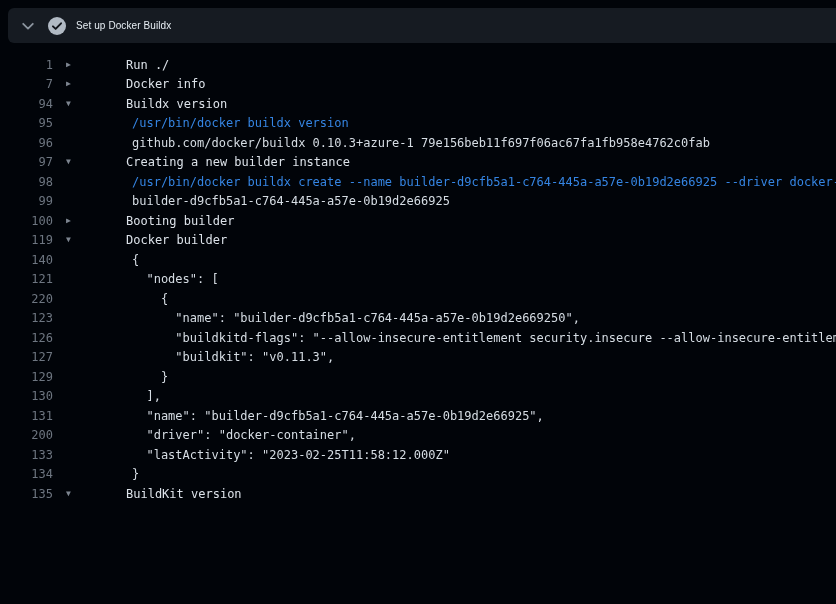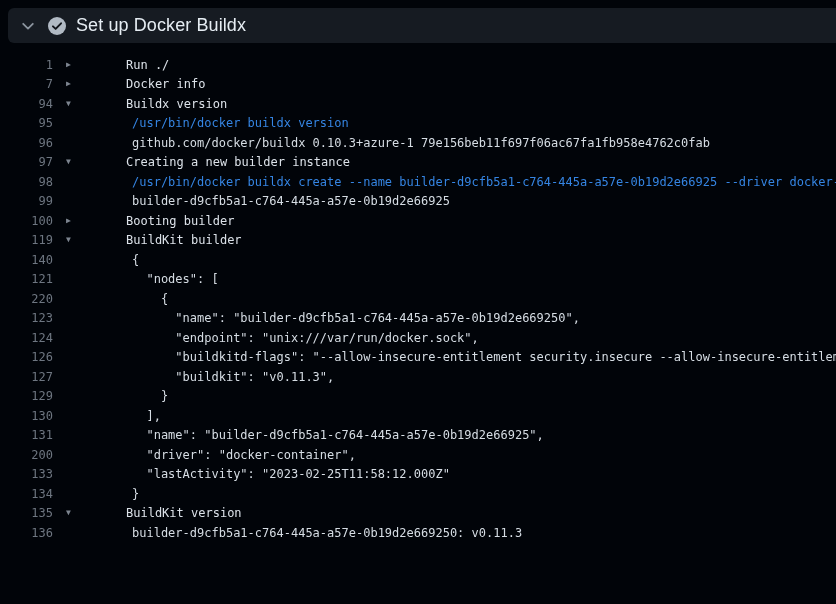--- a/index.html
+++ b/index.html
@@ -44,21 +44,21 @@
     margin-left: 8px;
     width: 18px;
     height: 18px;
     flex: none;
     display: flex;
     align-items: center;
   }
   .step-title {
     margin-left: 10px;
     color: #e6edf3;
-    font-size: 18px;
+    font-size: 10px;
     font-weight: 400;
     letter-spacing: 0.1px;
     white-space: nowrap;
   }
   
   .log {
     position: absolute;
     left: 0;
     top: 45px;
     width: 836px;
@@ -127,31 +127,29 @@
   <div class="log" id="log-lines">
       <div class="line"><span class="ln">1</span><span class="content group"><span class="arrow">▶</span><span class="txt">Run ./</span></span></div>
       <div class="line"><span class="ln">7</span><span class="content group"><span class="arrow">▶</span><span class="txt">Docker info</span></span></div>
       <div class="line"><span class="ln">94</span><span class="content group"><span class="arrow">▼</span><span class="txt">Buildx version</span></span></div>
       <div class="line"><span class="ln">95</span><span class="content plain command"><span class="txt">/usr/bin/docker buildx version</span></span></div>
       <div class="line"><span class="ln">96</span><span class="content plain"><span class="txt">github.com/docker/buildx 0.10.3+azure-1 79e156beb11f697f06ac67fa1fb958e4762c0fab</span></span></div>
       <div class="line"><span class="ln">97</span><span class="content group"><span class="arrow">▼</span><span class="txt">Creating a new builder instance</span></span></div>
       <div class="line"><span class="ln">98</span><span class="content plain command"><span class="txt">/usr/bin/docker buildx create --name builder-d9cfb5a1-c764-445a-a57e-0b19d2e66925 --driver docker-container</span></span></div>
       <div class="line"><span class="ln">99</span><span class="content plain"><span class="txt">builder-d9cfb5a1-c764-445a-a57e-0b19d2e66925</span></span></div>
       <div class="line"><span class="ln">100</span><span class="content group"><span class="arrow">▶</span><span class="txt">Booting builder</span></span></div>
-      <div class="line"><span class="ln">119</span><span class="content group"><span class="arrow">▼</span><span class="txt">BuildKit builder</span></span></div>
+      <div class="line"><span class="ln">119</span><span class="content group"><span class="arrow">▼</span><span class="txt">Docker builder</span></span></div>
       <div class="line"><span class="ln">140</span><span class="content plain"><span class="txt">{</span></span></div>
       <div class="line"><span class="ln">121</span><span class="content plain"><span class="txt">  "nodes": [</span></span></div>
       <div class="line"><span class="ln">220</span><span class="content plain"><span class="txt">    {</span></span></div>
       <div class="line"><span class="ln">123</span><span class="content plain"><span class="txt">      "name": "builder-d9cfb5a1-c764-445a-a57e-0b19d2e669250",</span></span></div>
-      <div class="line"><span class="ln">124</span><span class="content plain"><span class="txt">      "endpoint": "unix:///var/run/docker.sock",</span></span></div>
       <div class="line"><span class="ln">126</span><span class="content plain"><span class="txt">      "buildkitd-flags": "--allow-insecure-entitlement security.insecure --allow-insecure-entitlement network.host",</span></span></div>
       <div class="line"><span class="ln">127</span><span class="content plain"><span class="txt">      "buildkit": "v0.11.3",</span></span></div>
       <div class="line"><span class="ln">129</span><span class="content plain"><span class="txt">    }</span></span></div>
       <div class="line"><span class="ln">130</span><span class="content plain"><span class="txt">  ],</span></span></div>
       <div class="line"><span class="ln">131</span><span class="content plain"><span class="txt">  "name": "builder-d9cfb5a1-c764-445a-a57e-0b19d2e66925",</span></span></div>
       <div class="line"><span class="ln">200</span><span class="content plain"><span class="txt">  "driver": "docker-container",</span></span></div>
       <div class="line"><span class="ln">133</span><span class="content plain"><span class="txt">  "lastActivity": "2023-02-25T11:58:12.000Z"</span></span></div>
       <div class="line"><span class="ln">134</span><span class="content plain"><span class="txt">}</span></span></div>
       <div class="line"><span class="ln">135</span><span class="content group"><span class="arrow">▼</span><span class="txt">BuildKit version</span></span></div>
-      <div class="line"><span class="ln">136</span><span class="content plain"><span class="txt">builder-d9cfb5a1-c764-445a-a57e-0b19d2e669250: v0.11.3</span></span></div>
     </div>
 
 </div>
 
 </body></html>

